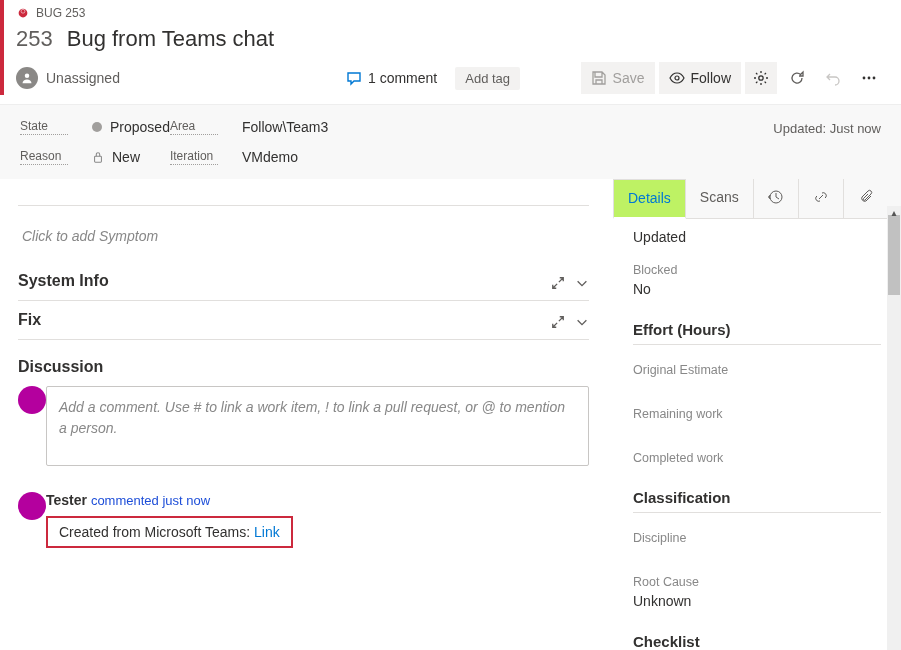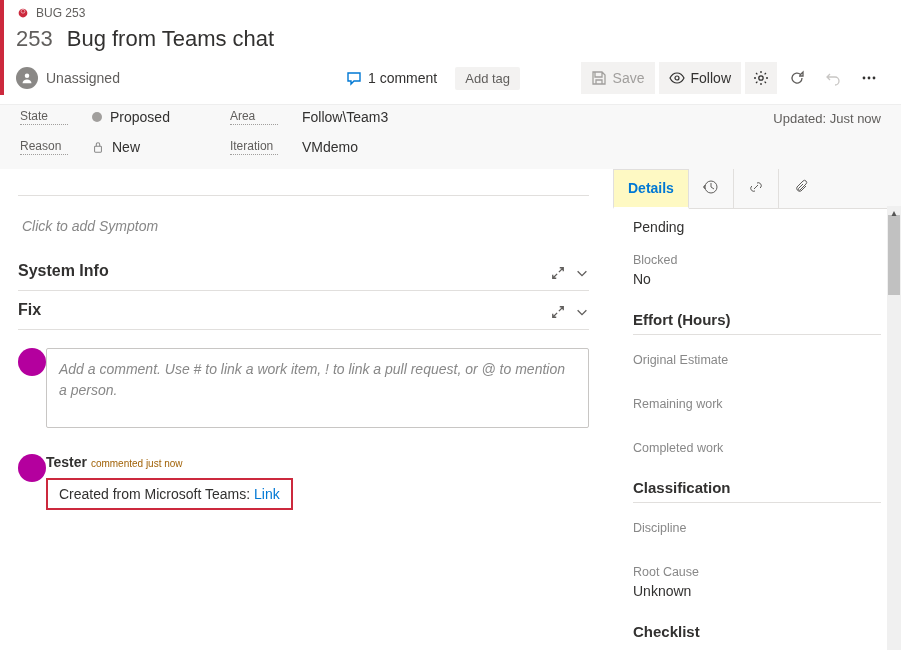--- a/index.html
+++ b/index.html
@@ -26,34 +26,34 @@
   .assign-icon svg { width:12px; height:12px; fill:#fff;}
   .comment-link { display:flex; align-items:center; gap:6px; color:#323130; font-size:14px; margin-right: 18px; }
   .comment-link svg { stroke:#0078d4; fill:none;}
   .add-tag { background:#f3f2f1; padding:4px 10px; font-size:13px; color:#605e5c; border-radius:2px;}
   .meta-row-right { margin-left:auto; display:flex; align-items:flex-end; gap:4px;}
   .btn { height:32px; border:none; background:#f3f2f1; display:flex; align-items:center; justify-content:center; gap:6px; font-size:14px; color:#323130; padding:0 10px; cursor:pointer;}
   .btn.disabled { color:#a19f9d; cursor:default; }
   .btn.icon-only { width:32px; padding:0;}
   .btn.bare { background:transparent; color:#a19f9d;}
   .follow-btn .eye { width:16px; height:16px;}
-  .state-bar { background:#f8f8f8; padding: 4px 20px 14px 20px; display:flex; gap:60px; border-top:1px solid #eee;}
+  .state-bar { background:#f8f8f8; padding: 14px 20px 14px 20px; display:flex; border-top:1px solid #eee;}
   .state-col { display:flex; flex-direction:column; gap:14px;}
   .state-row { display:flex; align-items:center; gap:24px;}
   .state-label { font-size:12px; color:#605e5c; width:48px; border-bottom:1px dotted #a19f9d; display:inline-block; padding-bottom:1px;}
   .state-val { font-size:14px; display:flex; align-items:center; gap:8px;}
   .dot { width:10px; height:10px; border-radius:50%; background:#a19f9d; display:inline-block;}
   .lock-icn { width:12px; height:12px;}
   .updated { margin-left:auto; font-size:13px; color:#605e5c; align-self:flex-start; padding-top:2px;}
   .body { display:flex; height: calc(650px - 172px); }
   .main { flex:1; padding: 22px 24px 0 18px; overflow:hidden;}
   .side-wrap { width:288px; border-left:0; position:relative; }
   .tabs { display:flex; border-bottom:1px solid #e1dfdd; background:#f8f8f8; }
   .tab { padding:10px 14px; font-size:14px; color:#605e5c; cursor:pointer; border-right:1px solid #e1dfdd; }
-  .tab.active { background:#fef9c3; color:#0078d4; border-bottom:2px solid #fff; margin-bottom:-1px; border-top:1px solid #e1dfdd; border-left:1px solid #e1dfdd;font-weight:bold;}
+  .tab.active { background:#bef264; color:#0078d4; border-bottom:2px solid #fff; margin-bottom:-1px; border-top:1px solid #e1dfdd; border-left:1px solid #e1dfdd;}
   .tab.icon { padding:10px 14px; border-right:1px solid #e1dfdd;}
   .tab svg { width:16px; height:16px; stroke:#605e5c; fill:none;}
   .side-content { padding: 10px 20px; font-size:14px; color:#323130; position:relative; height:calc(100% - 40px); overflow:hidden;}
   .side-label { font-size:12.5px; color:#888; margin-top:18px;}
   .side-val { font-size:14px; margin-top:4px;}
   .side-heading { font-size:15px; font-weight:600; margin-top:24px; border-bottom:1px solid #e1dfdd; padding-bottom:6px;}
   .scrollbar-track { position:absolute; right:0; top:206px; bottom:0; width:14px; background:#f0f0f0;}
   .scrollbar-thumb { position:absolute; right:1px; top:215px; width:12px; height:80px; background:#c1c1c1;}
   .scroll-arrow-up { position:absolute; right:0; top:206px; width:14px; height:14px; font-size:10px; text-align:center; line-height:14px; color:#555; z-index:2;}
   .section-title { font-size:16px; font-weight:600; margin-bottom:6px;}
@@ -63,21 +63,21 @@
   .collapsible .section-title { margin:0; flex:1;}
   .collapsible .ctrls { display:flex; gap:10px;}
   .collapsible svg { width:14px; height:14px; stroke:#605e5c; fill:none; stroke-width:1.5;}
   .discussion { margin-top:18px;}
   .comment-row { display:flex; gap:0; margin-top:10px;}
   .avatar { width:28px; height:28px; border-radius:50%; background:#b4009e; flex-shrink:0;}
   .comment-box { flex:1; border:1px solid #c8c6c4; border-radius:2px; padding:10px 12px; font-style:italic; color:#888; font-size:14px; line-height:1.5; min-height:80px;}
   .posted-comment { flex:1; }
   .posted-header { font-size:14px; margin-bottom:8px;}
   .posted-header .author { font-weight:600;}
-  .posted-header .meta { color:#a16207; font-size:10px;text-align:center;}
+  .posted-header .meta { color:#1d4ed8; font-size:13px;text-align:center;}
   .posted-body { border:2px solid #cc293d; padding:6px 11px; font-size:14px; display:inline-block;}
   .posted-body a { color:#0078d4; text-decoration:none;}
 </style>
 </head>
 <body>
 
 <div class="border-left"></div>
 
 <div class="top-bar">
   <span class="bug-icon">
@@ -207,20 +207,21 @@
         <svg viewBox="0 0 16 16">
             <path d="M10 2h4v4M6 14H2v-4M14 2l-5 5M2 14l5-5"></path>
           </svg>
         <svg viewBox="0 0 16 16">
             <path d="M3 6l5 5 5-5"></path>
           </svg>
       </div>
     </div>
 
     <div class="discussion">
+      <div class="section-title">Discussion</div>
       <div class="comment-row">
         <div class="avatar"></div>
         <div class="comment-box">Add a comment. Use # to link a work item, ! to link a pull request, or @ to mention a person.</div>
       </div>
       <div class="comment-row" style="margin-top:26px;">
         <div class="avatar"></div>
         <div class="posted-comment">
           <div class="posted-header">
             <span class="author">Tester</span>
             <span class="meta">commented just now</span>
@@ -229,40 +230,41 @@
             <span>Created from Microsoft Teams: </span><a href="#">Link</a>
           </div>
         </div>
       </div>
     </div>
   </div>
 
   <div class="side-wrap">
     <div class="tabs">
       <div class="tab active">Details</div>
+      <div class="tab">Scans</div>
       <div class="tab icon">
         <svg viewBox="0 0 16 16">
             <circle cx="8" cy="8" r="6"></circle>
             <path d="M8 4v4l3 2"></path>
             <path d="M2 8H0m2-2l-1 2 1 2" fill="none"></path>
           </svg>
       </div>
       <div class="tab icon">
         <svg viewBox="0 0 16 16">
             <path d="M6 10l4-4M7 12a3 3 0 0 1-4-4l1-1M9 4a3 3 0 0 1 4 4l-1 1"></path>
           </svg>
       </div>
       <div class="tab icon" style="border-right:none">
         <svg viewBox="0 0 16 16">
             <path d="M13 7l-5 5a3 3 0 0 1-4-4l6-6a2 2 0 0 1 3 3l-6 6a1 1 0 0 1-1.5-1.5L10 5"></path>
           </svg>
       </div>
     </div>
     <div class="side-content">
-      <div class="side-val" style="margin-top:0">Pending</div>
+      <div class="side-val" style="margin-top:0">Updated</div>
       <div class="side-label">Blocked</div>
       <div class="side-val">No</div>
       <div class="side-heading">Effort (Hours)</div>
       <div class="side-label">Original Estimate</div>
       <div class="side-label" style="margin-top:30px">Remaining work</div>
       <div class="side-label" style="margin-top:30px">Completed work</div>
       <div class="side-heading">Classification</div>
       <div class="side-label">Discipline</div>
       <div class="side-label" style="margin-top:30px">Root Cause</div>
       <div class="side-val">Unknown</div>

